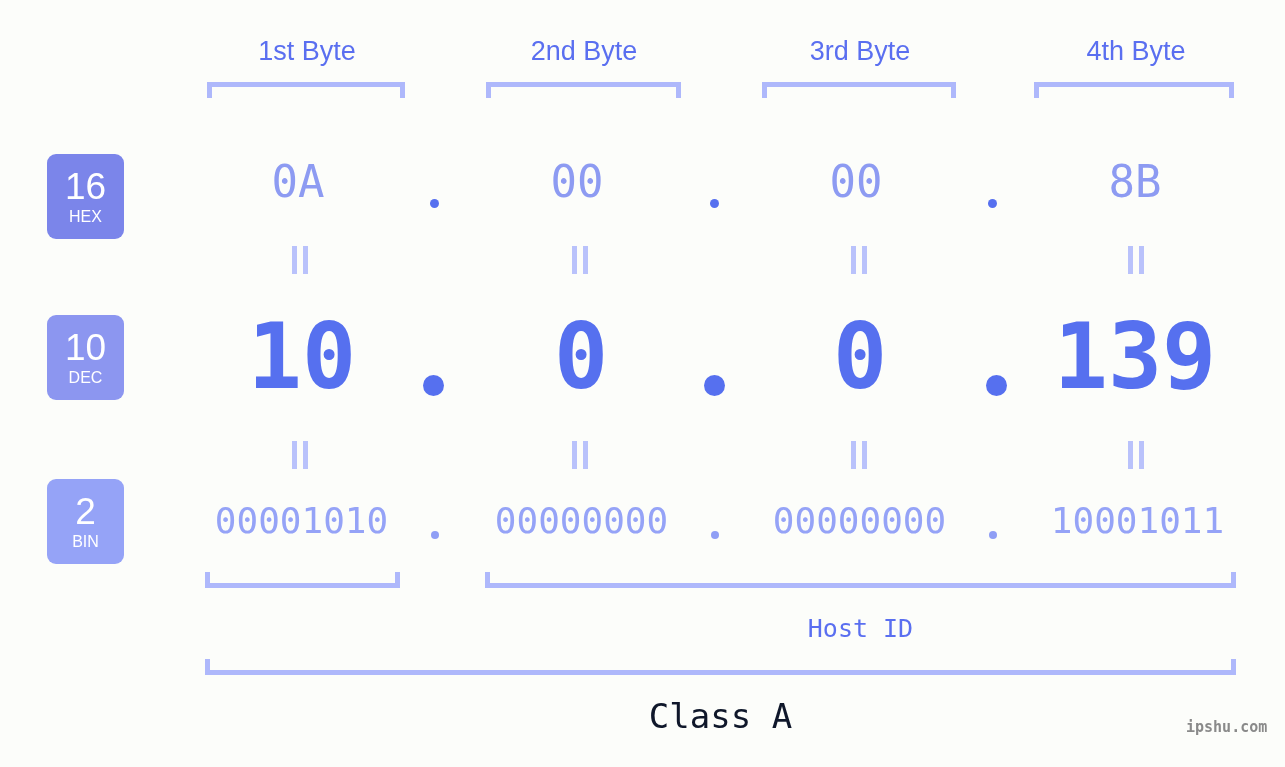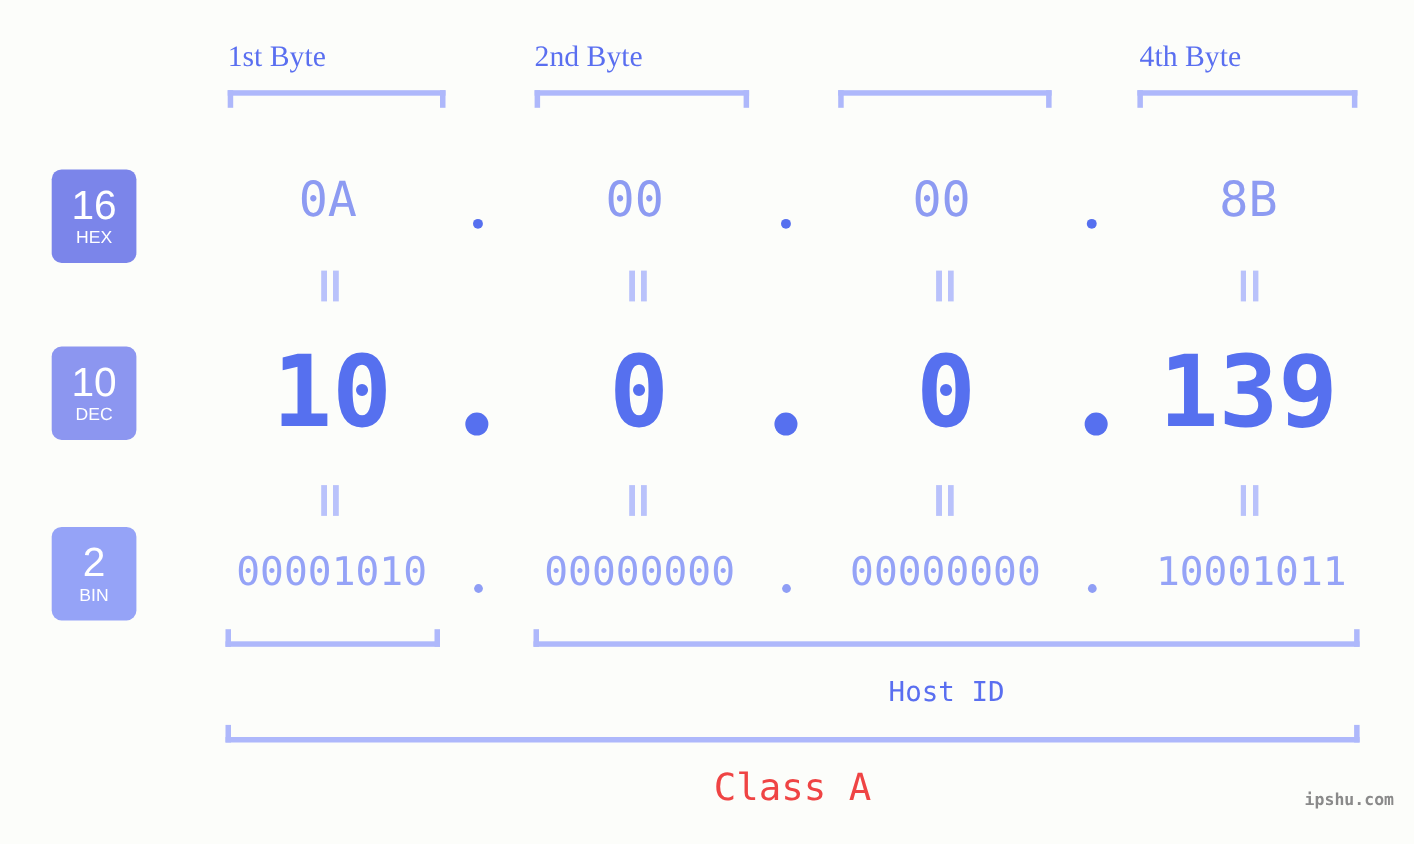--- a/index.html
+++ b/index.html
@@ -8,23 +8,24 @@
     background:#fcfdfa;
     font-family:"DejaVu Sans Mono", monospace;
     overflow:hidden;
     position:relative;
   }
   .stage{position:absolute;left:0;top:0;width:1285px;height:767px;}
   .abs{position:absolute;}
 
   
   .byte-label{
-    font-family:Liberation Serif, serif;
+    font-family:Liberation Sans, sans-serif;
     font-size:27px;
     color:#5a6ff0;
+    text-align:center;
     top:36px;
     white-space:nowrap;
   }
 
   
   .bracket-top{
     border-top:5px solid #aeb8fb;
     border-left:5px solid #aeb8fb;
     border-right:5px solid #aeb8fb;
     height:16px;
@@ -81,37 +82,38 @@
 
   
   .sec-label{
     font-size:25px;
     color:#5a6ff0;
     text-align:center;
     white-space:nowrap;
   }
   .class-label{
     font-size:34px;
-    color:#ef4444;
+    color:#0f172a;
     text-align:center;
     white-space:nowrap;
   }
   .watermark{
     font-size:15px;
     color:#8a8a8a;
     white-space:nowrap;
   }
 </style>
 </head>
 <body>
 
 <div class="stage">
 
   <div class="abs byte-label" style="left:207px;width:200px;">1st Byte</div>
   <div class="abs byte-label" style="left:486px;width:196px;">2nd Byte</div>
+  <div class="abs byte-label" style="left:762px;width:196px;">3rd Byte</div>
   <div class="abs byte-label" style="left:1036px;width:200px;">4th Byte</div>
 
   <div class="abs bracket-top" style="left:207px;width:198px;"></div>
   <div class="abs bracket-top" style="left:486px;width:195px;"></div>
   <div class="abs bracket-top" style="left:762px;width:194px;"></div>
   <div class="abs bracket-top" style="left:1034px;width:200px;"></div>
 
   <div class="abs badge" style="top:154px;height:85px;background:#7b85ea;">
     <span class="num">16</span>
     <span class="nm">HEX</span>

